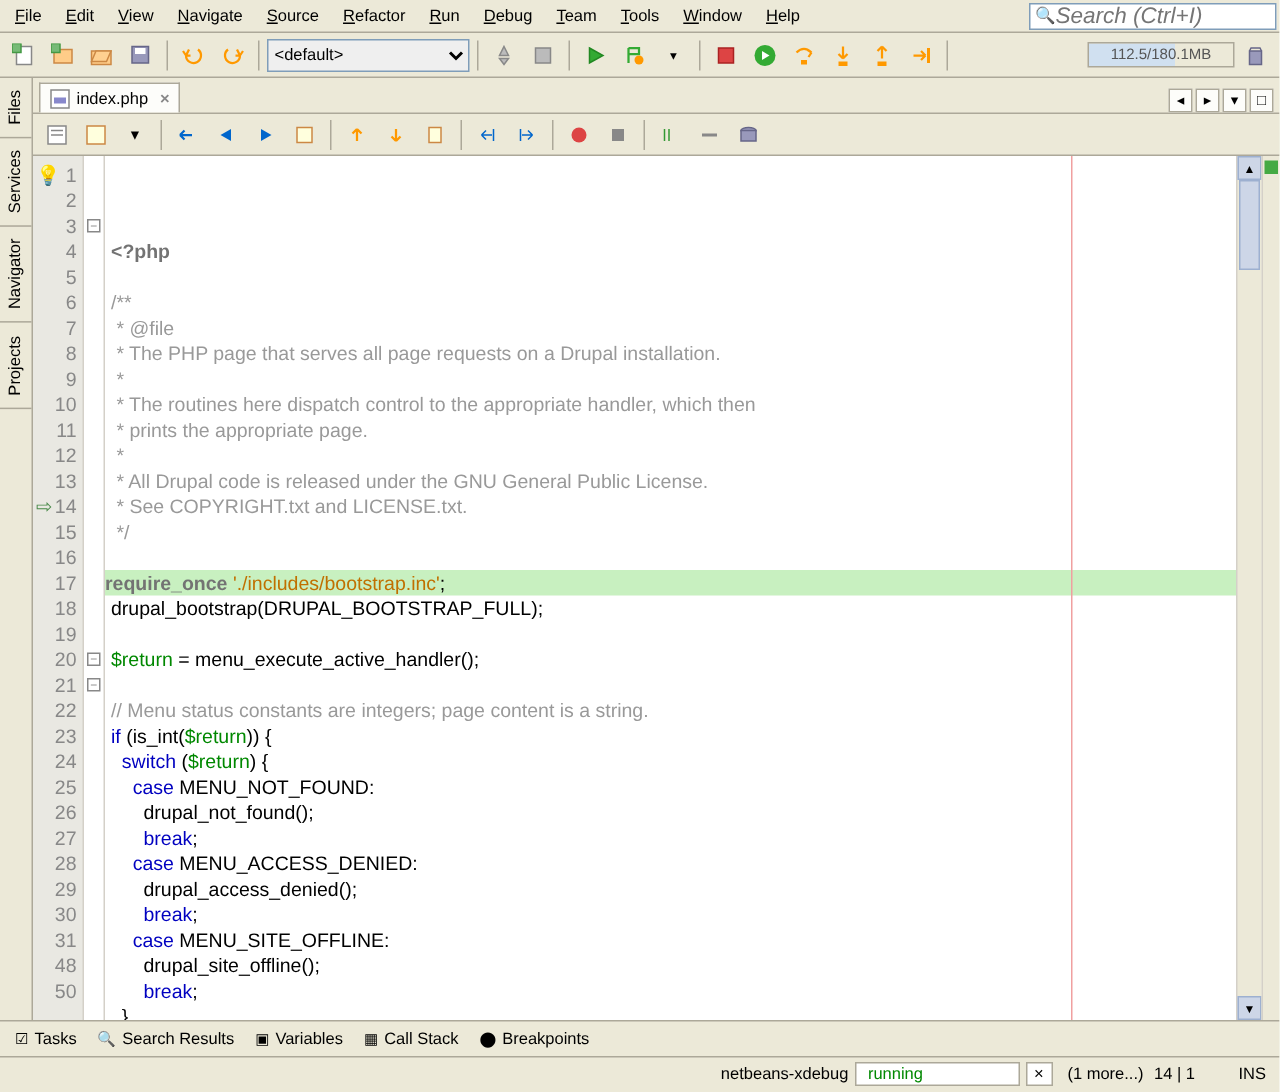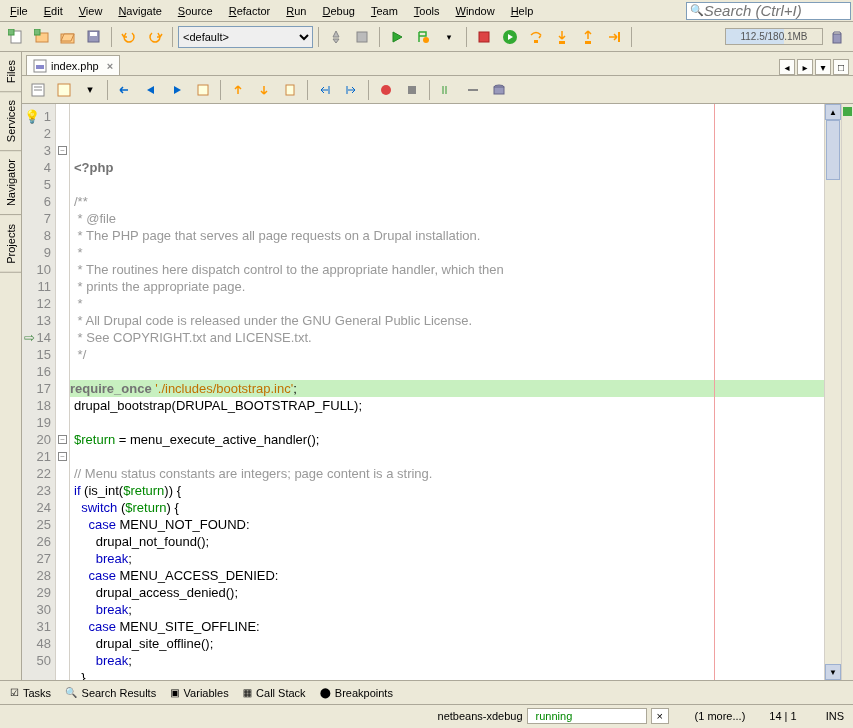--- a/index.html
+++ b/index.html
@@ -43,21 +43,21 @@
 .vscroll { width: 17px; background: #ece9d8; border-left: 1px solid #d4d0c8; position: relative; }
 .vscroll .thumb { position: absolute; top: 16px; left: 1px; right: 1px; height: 60px; background: #cdd6e7; border: 1px solid #9db0d0; }
 .vscroll .arr { height: 16px; background: #cdd6e7; border: 1px solid #9db0d0; display: flex; align-items: center; justify-content: center; font-size: 8px; }
 .error-stripe { width: 12px; background: #ece9d8; border-left: 1px solid #d4d0c8; position: relative; }
 .error-stripe .ok { position: absolute; top: 3px; left: 1px; width: 9px; height: 9px; background: #44aa44; }
 .bottom-tabs { display: flex; height: 24px; border-top: 1px solid #aca899; background: #ece9d8; align-items: center; padding: 0 4px; gap: 2px; }
 .btab { display: flex; align-items: center; gap: 4px; padding: 2px 6px; font-size: 11px; cursor: pointer; }
 .statusbar { display: flex; height: 22px; border-top: 1px solid #aca899; align-items: center; font-size: 11px; padding: 0 4px; }
 .statusbar .debugger { margin-left: auto; }
 .statusbar .cell { border: 1px solid #aca899; padding: 1px 8px; margin-left: 4px; background: white; height: 16px; display: flex; align-items: center; }
-.statusbar .running { width: 120px; text-align: center; color: #008800; }
+.statusbar .running { width: 110px; text-align: center; color: #008800; }
 .icon { display: inline-flex; align-items: center; justify-content: center; }
 </style>
 </head>
 <body>
 
 <div class="menubar">
   <div id="menuitems" style="display: flex; text-align: center;">
       <div class="menu-item"><u>F</u>ile</div>
       <div class="menu-item"><u>E</u>dit</div>
       <div class="menu-item"><u>V</u>iew</div>
@@ -400,16 +400,16 @@
     <div class="btab"><span style="font-size:10px">🔍</span>Search Results</div>
     <div class="btab"><span style="font-size:10px">▣</span>Variables</div>
     <div class="btab"><span style="font-size:10px">▦</span>Call Stack</div>
     <div class="btab"><span style="font-size:10px">⬤</span>Breakpoints</div>
   </div>
 
 <div class="statusbar">
   <span class="debugger">netbeans-xdebug</span>
   <span class="cell running">running</span>
   <span class="cell" style="width:18px;padding:0;justify-content:center">×</span>
-  <span style="margin-left:26px">(1 more...)</span>
-  <span style="margin-left:24px">14 | 1</span>
+  <span style="margin-left:10px">(1 more...)</span>
+  <span style="margin-left:7px">14 | 1</span>
   <span style="margin-left:29px;margin-right:5px">INS</span>
 </div>
 
 </body></html>

